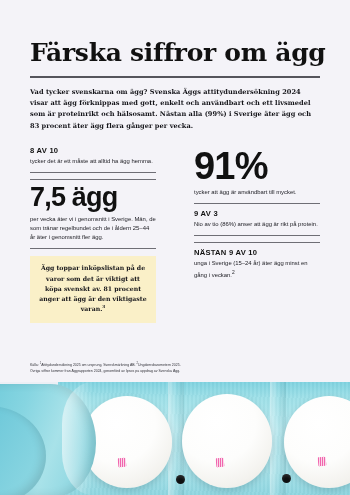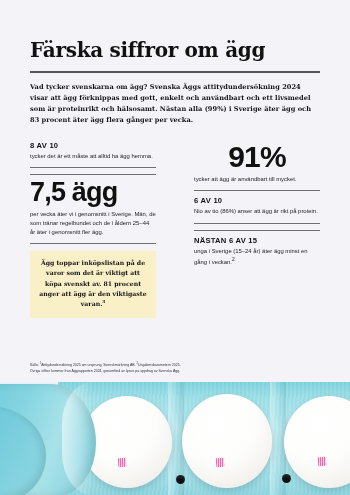--- a/index.html
+++ b/index.html
@@ -20,21 +20,21 @@
     height: 495px;
     box-sizing: border-box;
   }
 
   
   .header {
     padding: 40px 30px 0 30px;
   }
   .title {
     font-family: "DejaVu Serif", "Liberation Serif", serif;
-    font-size: 20px;
+    font-size: 25px;
     font-weight: 700;
     color: #111111;
     letter-spacing: -0.3px;
     line-height: 1.05;
     margin: 0;
     white-space: nowrap;
   }
   .rule-heavy {
     height: 1.5px;
     background: #55555c;
@@ -106,21 +106,21 @@
   .big-74 { font-size: 42px; }
 
   .big-sans {
     font-family: "Liberation Sans", sans-serif;
     font-weight: 700;
     color: #111;
     line-height: 0.95;
     letter-spacing: -0.8px;
     margin: 4px 0 4px 0;
   }
-  .big-91 { font-size: 30px; text-align: center; }
+  .big-91 { font-size: 38px; }
   .big-51 { font-size: 27px; }
 
   
   .highlight {
     background: #faf0c8;
     padding: 7px 9px 8px 9px;
     margin-top: 7px;
   }
   .highlight p {
     font-family: "DejaVu Serif", "Liberation Serif", serif;
@@ -302,31 +302,31 @@
     <div class="col col-right">
 
       <div class="block">
         <div class="big-sans big-91">91%</div>
         <p class="caption">tycker att ägg är användbart till mycket.</p>
       </div>
 
       <div class="rule-thin"></div>
 
       <div class="block">
-        <div class="kicker">6 AV 10</div>
+        <div class="kicker">9 AV 3</div>
         <p class="caption">Nio av tio (86%) anser att ägg är rikt på protein.</p>
       </div>
 
       <div class="rule-thin"></div>
 
 
       <div class="rule-thin"></div>
 
       <div class="block">
-        <div class="kicker">NÄSTAN 6 AV 15</div>
+        <div class="kicker">NÄSTAN 9 AV 10</div>
         <p class="caption"><span>unga i Sverige (15–24 år) äter ägg minst en gång i veckan.</span><sup>2</sup></p>
       </div>
 
     </div>
   </div>
 
   <div class="sources">
     <p><span>Källa:</span>
       <sup>1</sup><span>Attitydundersökning 2025 om ursprung, Svenskmärkning AB.</span>
       <sup>2</sup><span>Ungdomsbarometern 2025.</span></p>

